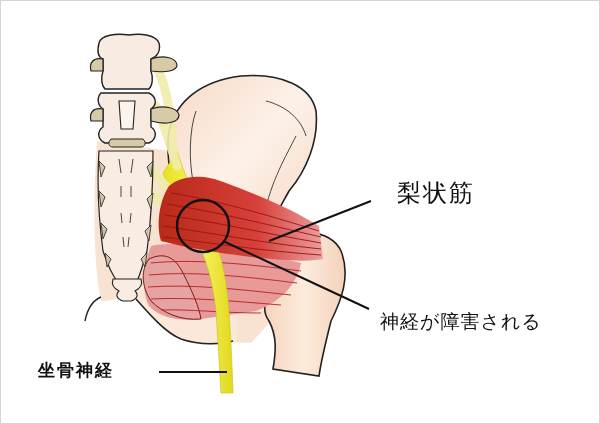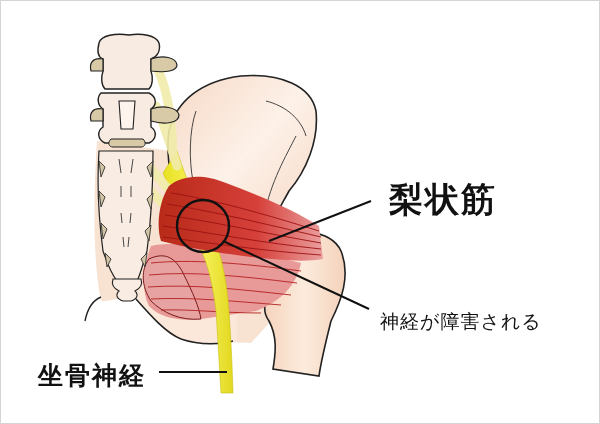--- a/index.html
+++ b/index.html
@@ -11,23 +11,23 @@
     background: #ffffff;
     font-family: "DejaVu Sans", "Liberation Sans", sans-serif;
   }
   svg#art { position: absolute; left: 0; top: 0; }
   .label {
     position: absolute;
     color: #111111;
     white-space: nowrap;
     font-family: "DejaVu Sans", "Liberation Sans", sans-serif;
   }
-  #label-piriformis { left: 388px; top: 176px; font-size: 34px; font-weight: bold; letter-spacing: 2px; }
+  #label-piriformis { left: 396px; top: 176px; font-size: 24px; font-weight: normal; letter-spacing: 2px; }
   #label-nerve-damaged { left: 379px; top: 296px; font-size: 19px; letter-spacing: 1px; margin-top: 12px; }
-  #label-sciatic { left: 37px; top: 358px; font-size: 25px; font-weight: bold; letter-spacing: 2px; }
+  #label-sciatic { left: 37px; top: 358px; font-size: 17px; font-weight: bold; letter-spacing: 2px; }
 </style>
 </head>
 <body>
 
 <div id="frame">
   <svg id="art" width="598" height="422" viewBox="0 0 598 422" xmlns="http://www.w3.org/2000/svg">
     <defs>
       <linearGradient id="boneGrad" x1="0" y1="0" x2="1" y2="1">
         <stop offset="0" stop-color="#f6d9c6"></stop>
         <stop offset="0.5" stop-color="#fdf1e8"></stop>

